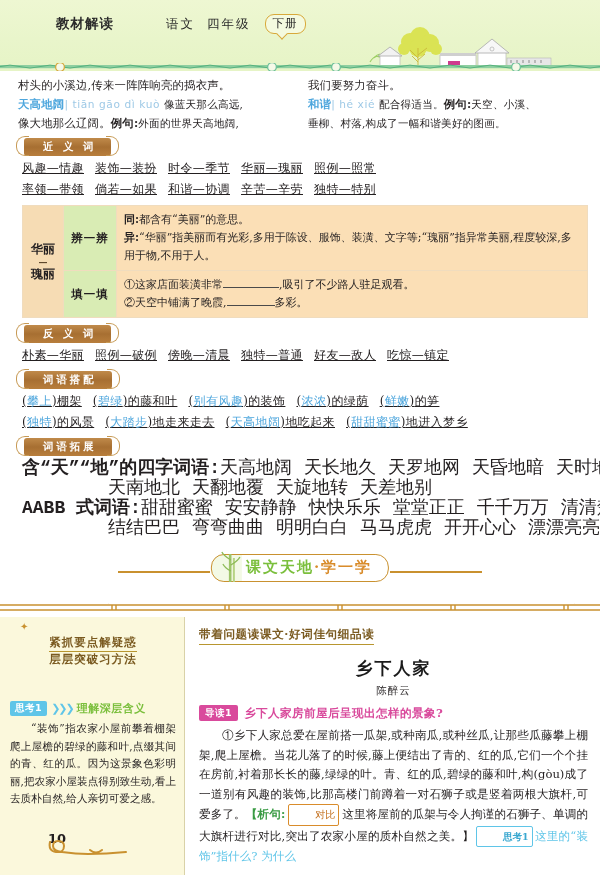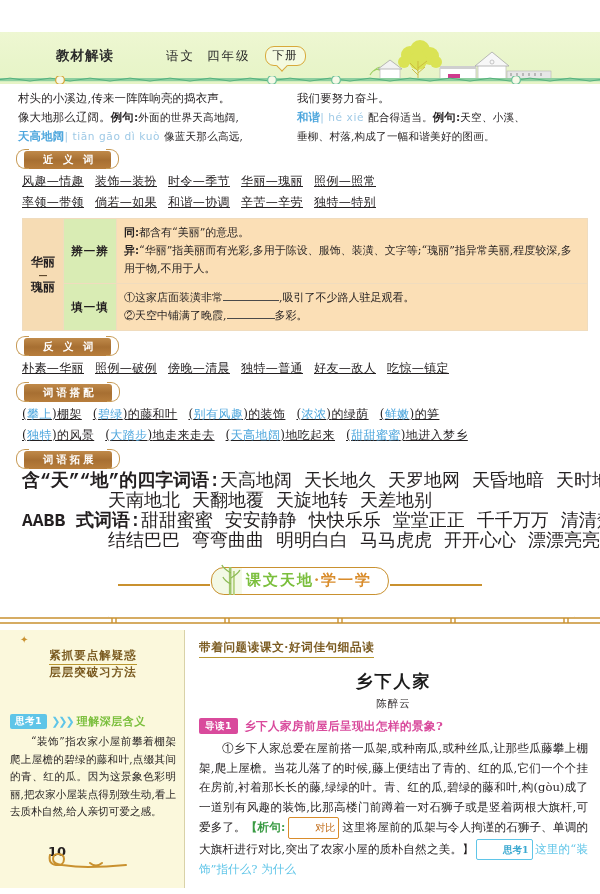--- a/index.html
+++ b/index.html
@@ -7,24 +7,23 @@
     width:600px;height:894px;
     background:#ffffff;
     font-family:"DejaVu Sans","Liberation Sans",sans-serif;
     overflow:hidden;
     position:relative;
   }
   .page{position:relative;width:600px;height:894px;overflow:hidden;background:#fff;}
 
   
   .header{
-    position:relative;height:52px;width:600px;
+    position:relative;height:71px;width:600px;
     background:linear-gradient(180deg,#eef7d2 0%,#e9f5cb 55%,#e6f4c6 100%);
     overflow:hidden;
-    margin-top:32px;
   }
   .hdr-inner{position:relative;display:flex;align-items:center;height:48px;padding-left:56px;}
   .hdr-title{
     font-size:13.5px;font-weight:bold;color:#2b2b2b;letter-spacing:1px;
     font-family:"DejaVu Sans","Liberation Sans",sans-serif;
   }
   .hdr-sub{margin-left:52px;font-size:12.5px;color:#2b2b2b;letter-spacing:2px;}
   .hdr-grade{margin-left:12px;font-size:12.5px;color:#2b2b2b;letter-spacing:2px;}
   .hdr-badge{
     margin-left:14px;position:relative;
@@ -35,21 +34,21 @@
     content:"";position:absolute;left:12px;bottom:-5px;width:7px;height:7px;
     background:#f4fadf;border-right:1.4px solid #d8a93a;border-bottom:1.4px solid #d8a93a;
     transform:rotate(45deg);
   }
   .village{position:absolute;right:18px;bottom:3px;width:230px;height:46px;}
 
   .hdr-rule{position:absolute;left:0;bottom:0;width:600px;height:9px;}
 
   
   .upper{padding:5px 18px 0 18px;position:relative;}
-  .two-col{display:flex;gap:5px;}
+  .two-col{display:flex;gap:16px;}
   .col{width:274px;}
   .tline{
     font-size:11.4px;line-height:19px;color:#231f20;
     font-family:"DejaVu Serif","Liberation Serif",serif;
     letter-spacing:0.2px;white-space:nowrap;
   }
   .hw{color:#4da6dd;font-weight:bold;}
   .py{color:#9ec9e6;font-size:10.6px;letter-spacing:0.6px;
       font-family:"DejaVu Sans","Liberation Sans",sans-serif;}
   .bold{font-weight:bold;}
@@ -272,26 +271,26 @@
     </svg>
   </div>
 
   <div class="upper">
     <div class="two-col">
       <div class="col">
         <div class="tline">
           <span>村头的小溪边,传来一阵阵响亮的捣衣声。</span>
         </div>
         <div class="tline">
-          <span>像大地那么辽阔。</span><span class="bold">例句:</span><span class="sm">外面的世界天高地阔,</span>
-        </div>
-        <div class="tline">
           <span class="hw">天高地阔</span><span class="py">|</span>
           <span class="py">tiān gāo dì kuò</span>
           <span class="sm">像蓝天那么高远,</span>
+        </div>
+        <div class="tline">
+          <span>像大地那么辽阔。</span><span class="bold">例句:</span><span class="sm">外面的世界天高地阔,</span>
         </div>
       </div>
       <div class="col">
         <div class="tline">
           <span>我们要努力奋斗。</span>
         </div>
         <div class="tline">
           <span class="hw">和谐</span><span class="py">|</span>
           <span class="py">hé xié</span>
           <span class="sm">配合得适当。</span><span class="bold">例句:</span><span class="sm">天空、小溪、</span>

